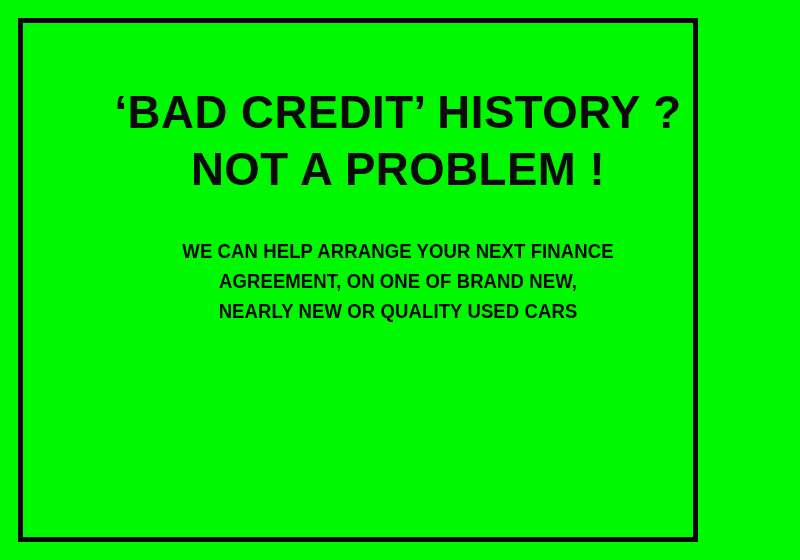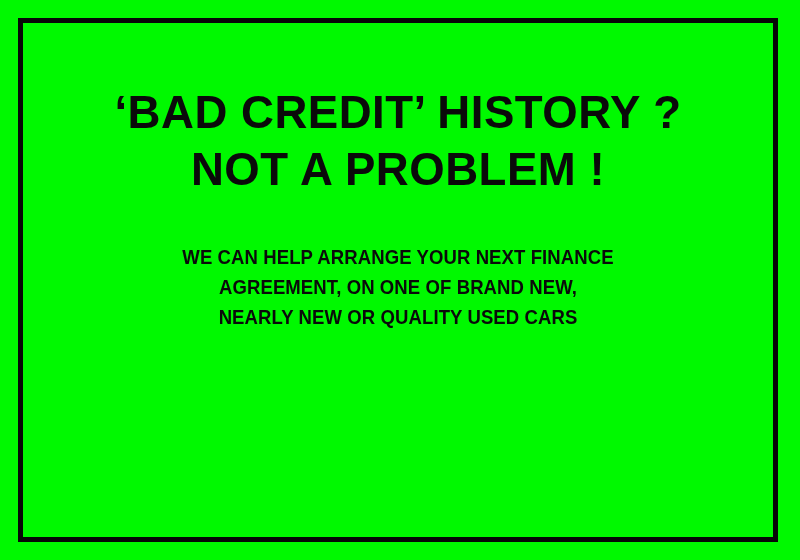--- a/index.html
+++ b/index.html
@@ -18,21 +18,21 @@
     left: 0;
     top: 0;
     width: 800px;
     height: 560px;
     background: #00f900;
   }
   #frame {
     position: absolute;
     left: 18px;
     top: 18px;
-    width: 760px;
+    width: 680px;
     height: 524px;
     box-sizing: border-box;
     border: 5px solid #070707;
     background: #00f900;
   }
   #content {
     position: absolute;
     left: 0;
     top: 0;
     width: 750px;
@@ -55,21 +55,21 @@
     transform: scaleX(0.97);
     transform-origin: center;
   }
   .headline.line2 {
     margin-top: 3px;
   }
   .para-block {
     position: absolute;
     left: 0;
     width: 750px;
-    top: 219px;
+    top: 213px;
   }
   .para-line {
     font-size: 19.5px;
     font-weight: bold;
     line-height: 30px;
     letter-spacing: 0.1px;
     white-space: nowrap;
     transform: scaleX(0.95);
     transform-origin: center;
   }

